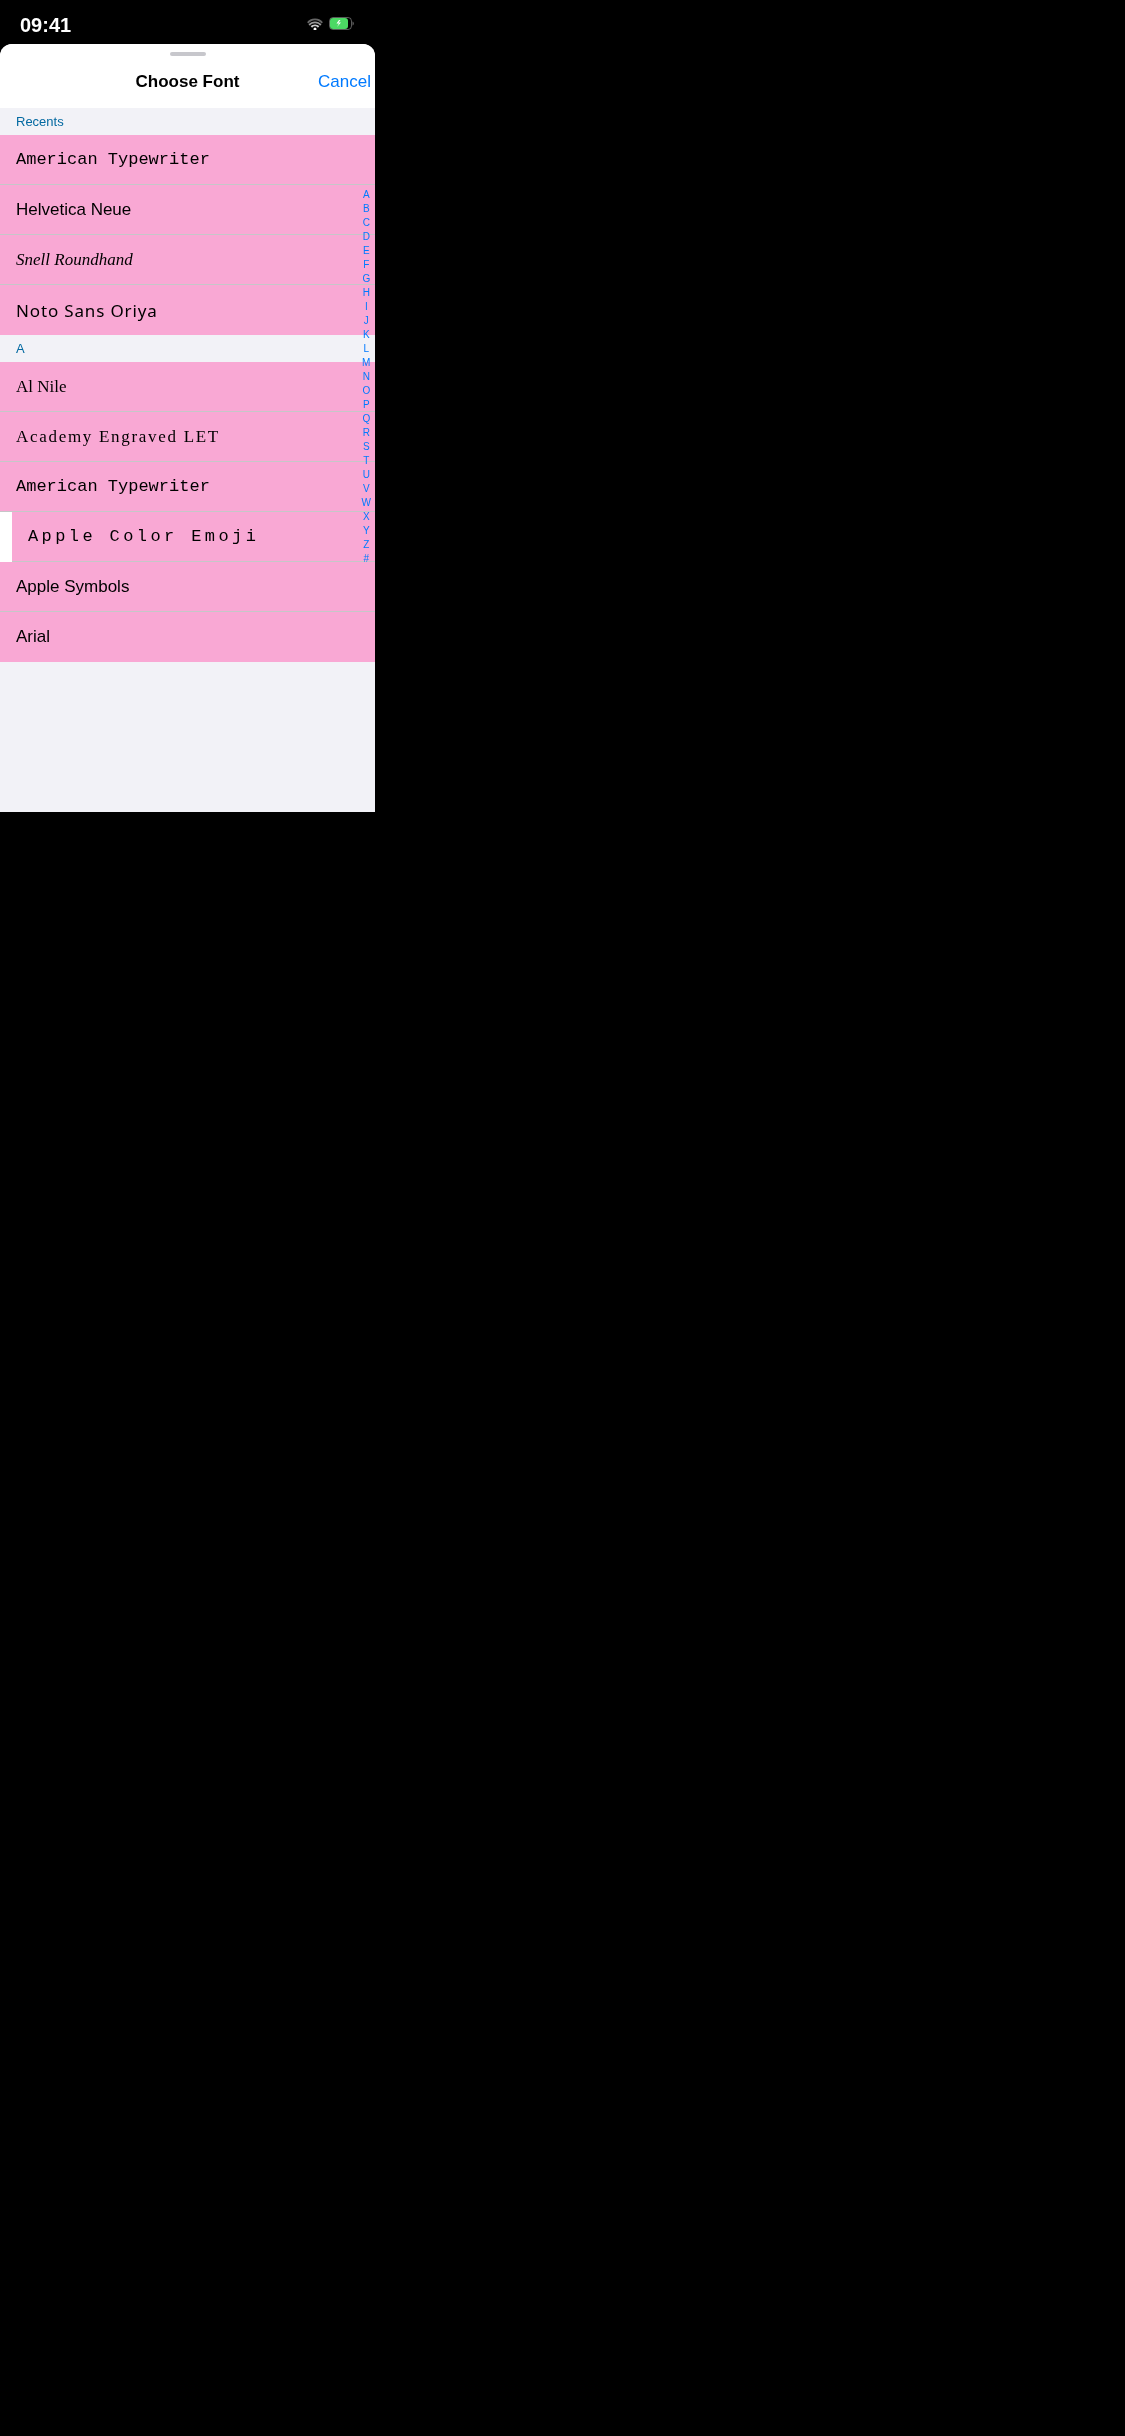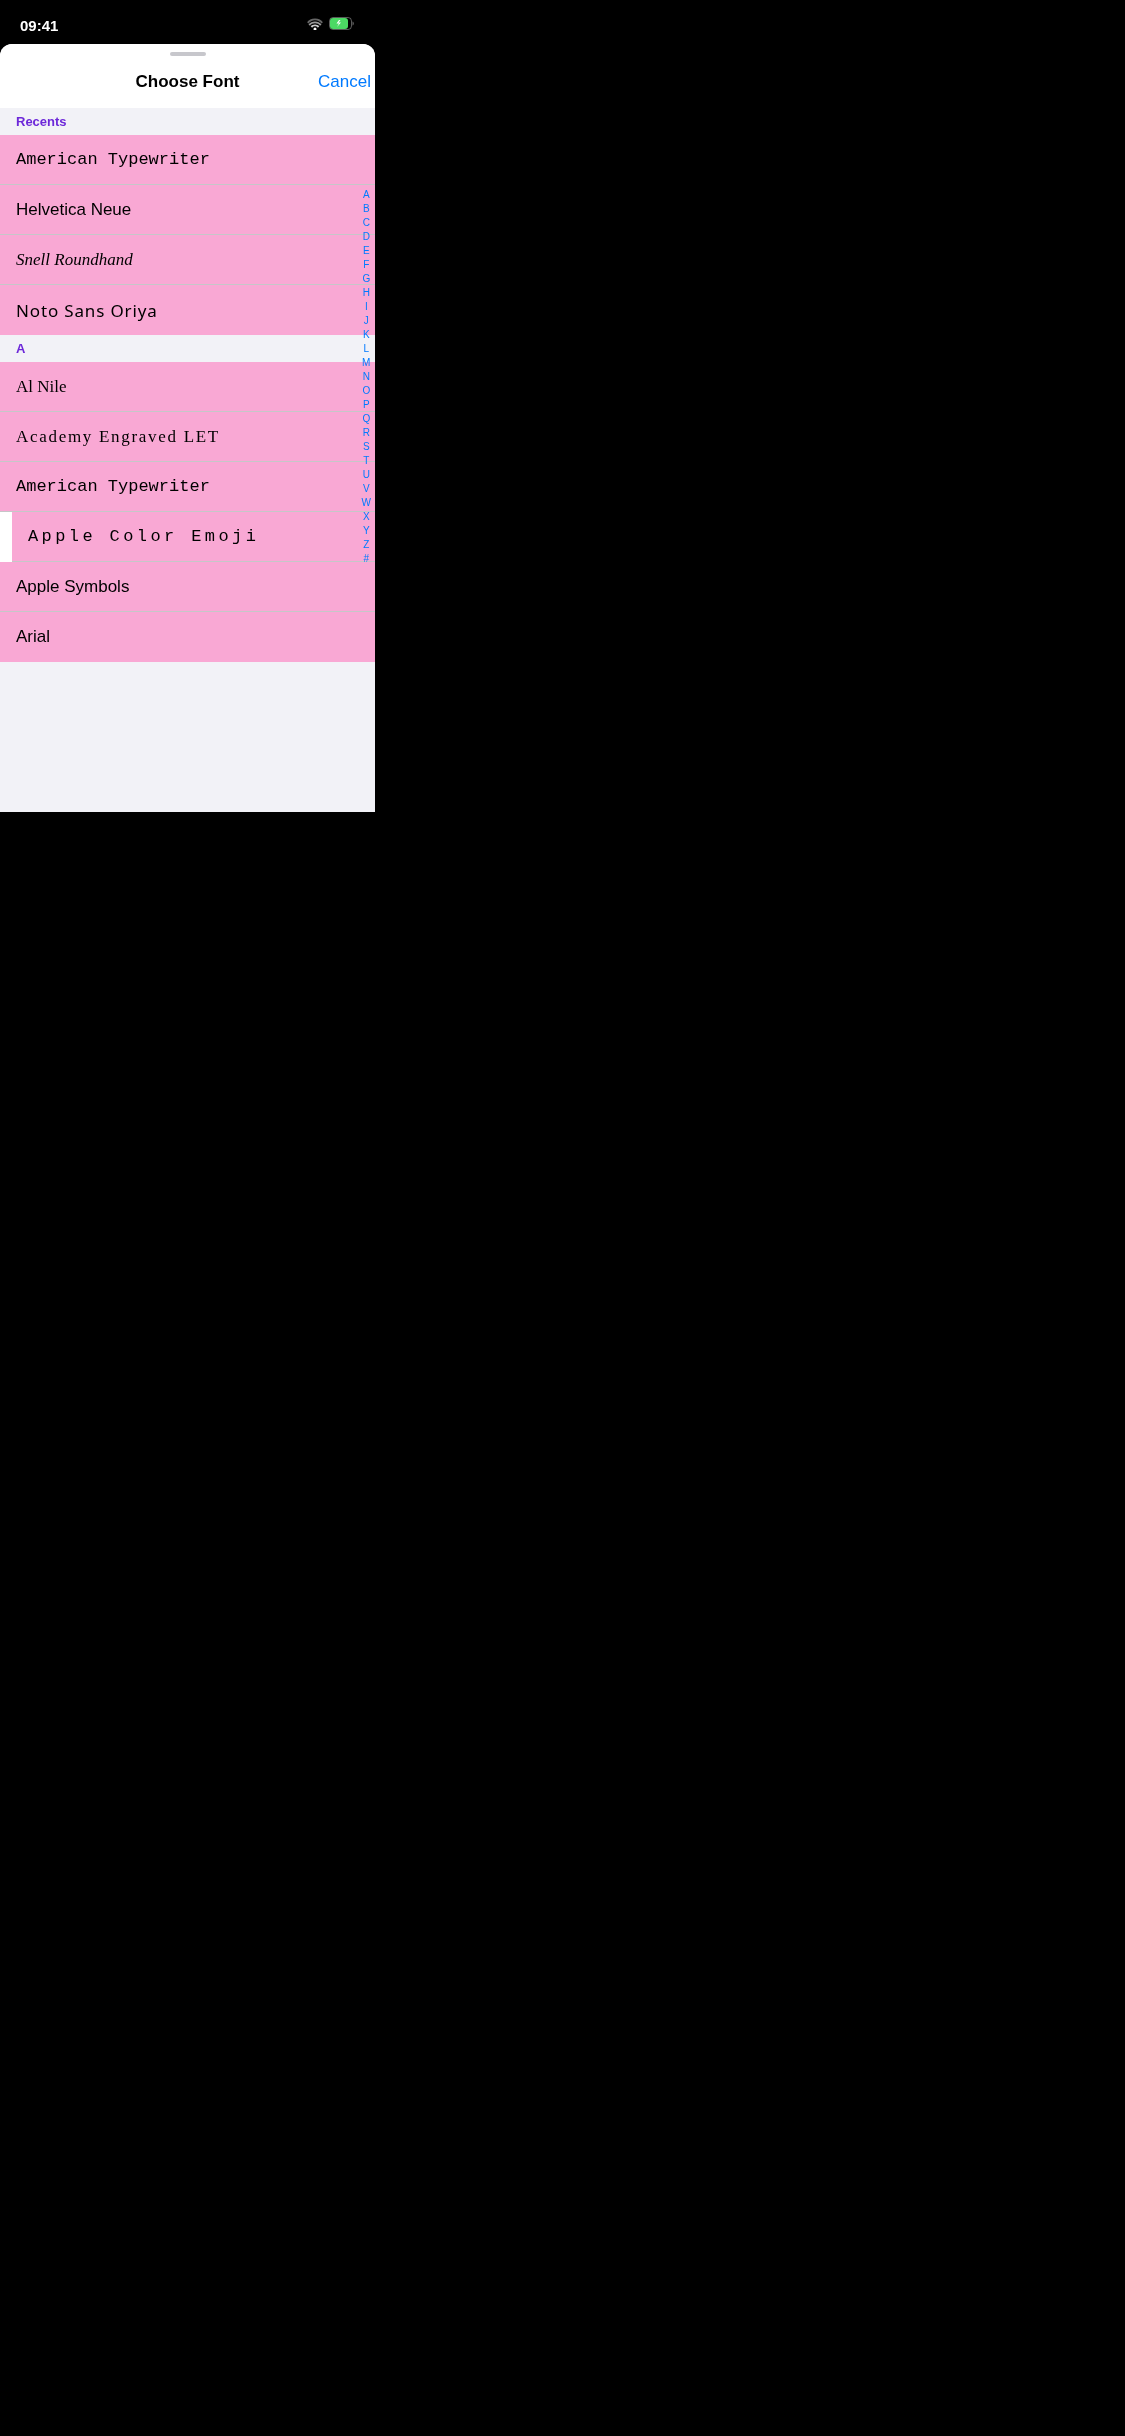--- a/index.html
+++ b/index.html
@@ -19,21 +19,21 @@
       background: #000;
       color: #fff;
       display: flex;
       justify-content: space-between;
       align-items: center;
       padding: 14px 20px 8px 20px;
       height: 44px;
     }
 
     .status-time {
-      font-size: 15px;
+      font-size: 20px;
       font-weight: 600;
       color: #fff;
     }
 
     .status-icons {
       display: flex;
       align-items: center;
       gap: 6px;
     }
 
@@ -133,22 +133,22 @@
     }
 
     .list-container::-webkit-scrollbar {
       display: none;
     }
 
     .section-header {
       background: #f2f2f7;
       padding: 6px 16px 6px 16px;
       font-size: 13px;
-      font-weight: 700;
-      color: #6d28d9;
+      font-weight: 400;
+      color: #0369a1;
       text-transform: none;
     }
 
     .section-list {
       background: #fff;
       list-style: none;
     }
 
     .list-item {
       background: #f9a8d4;

